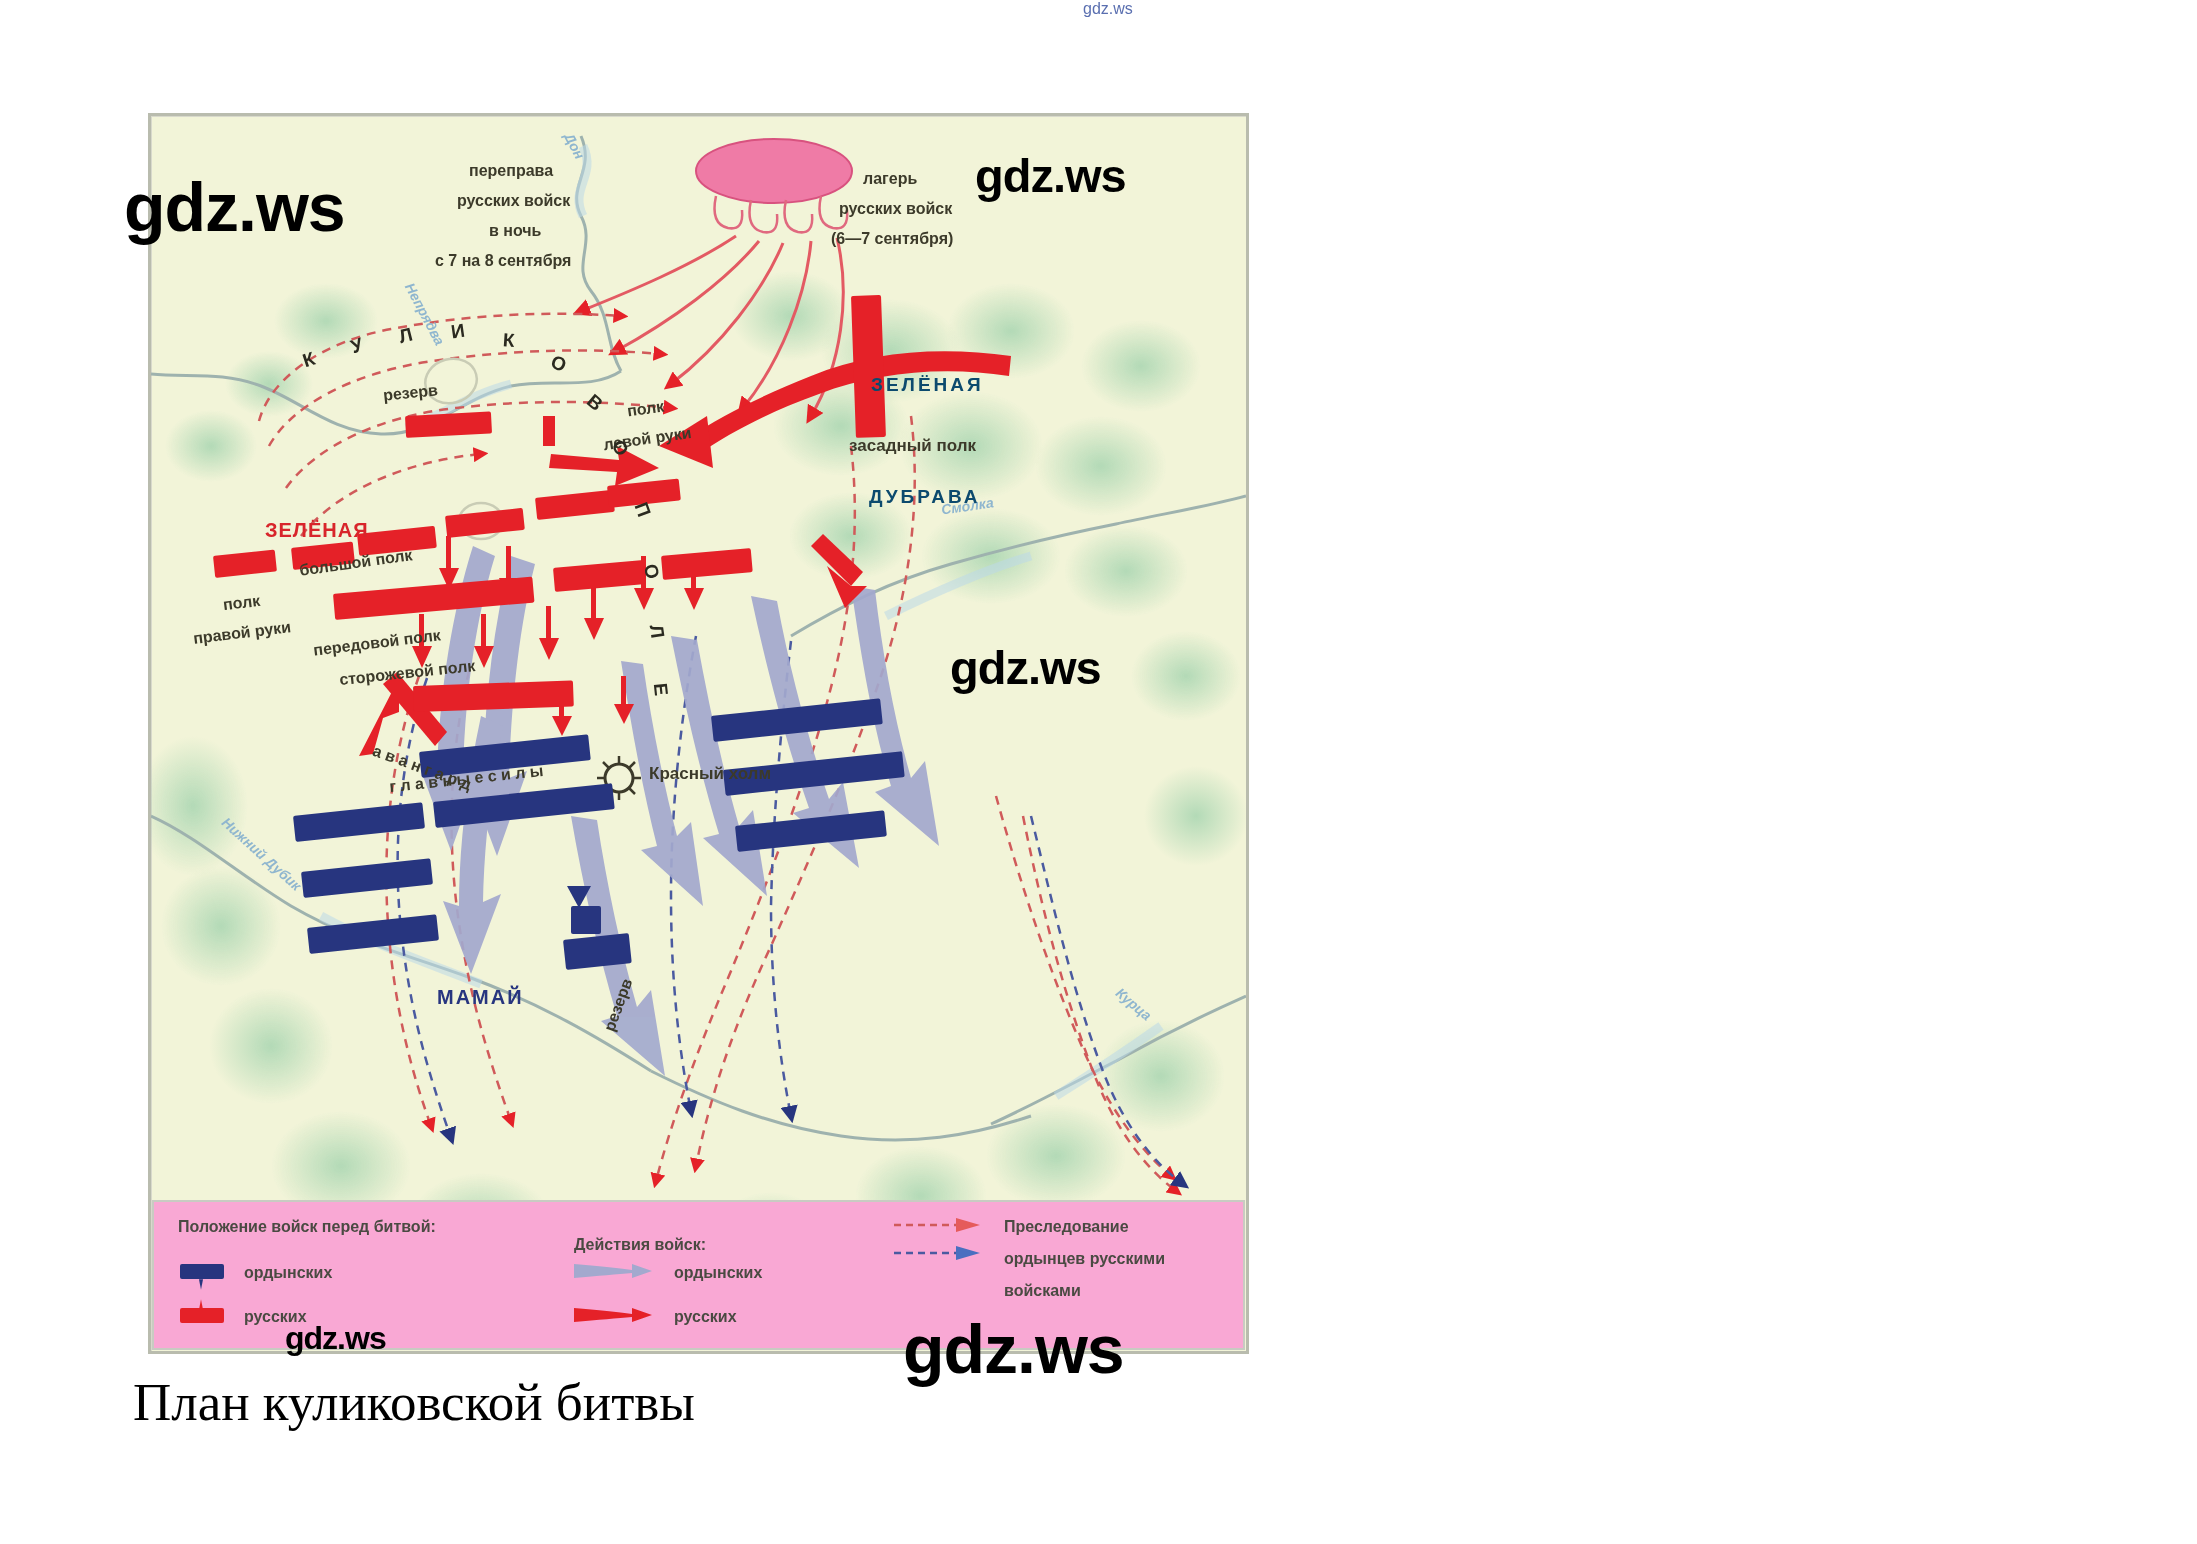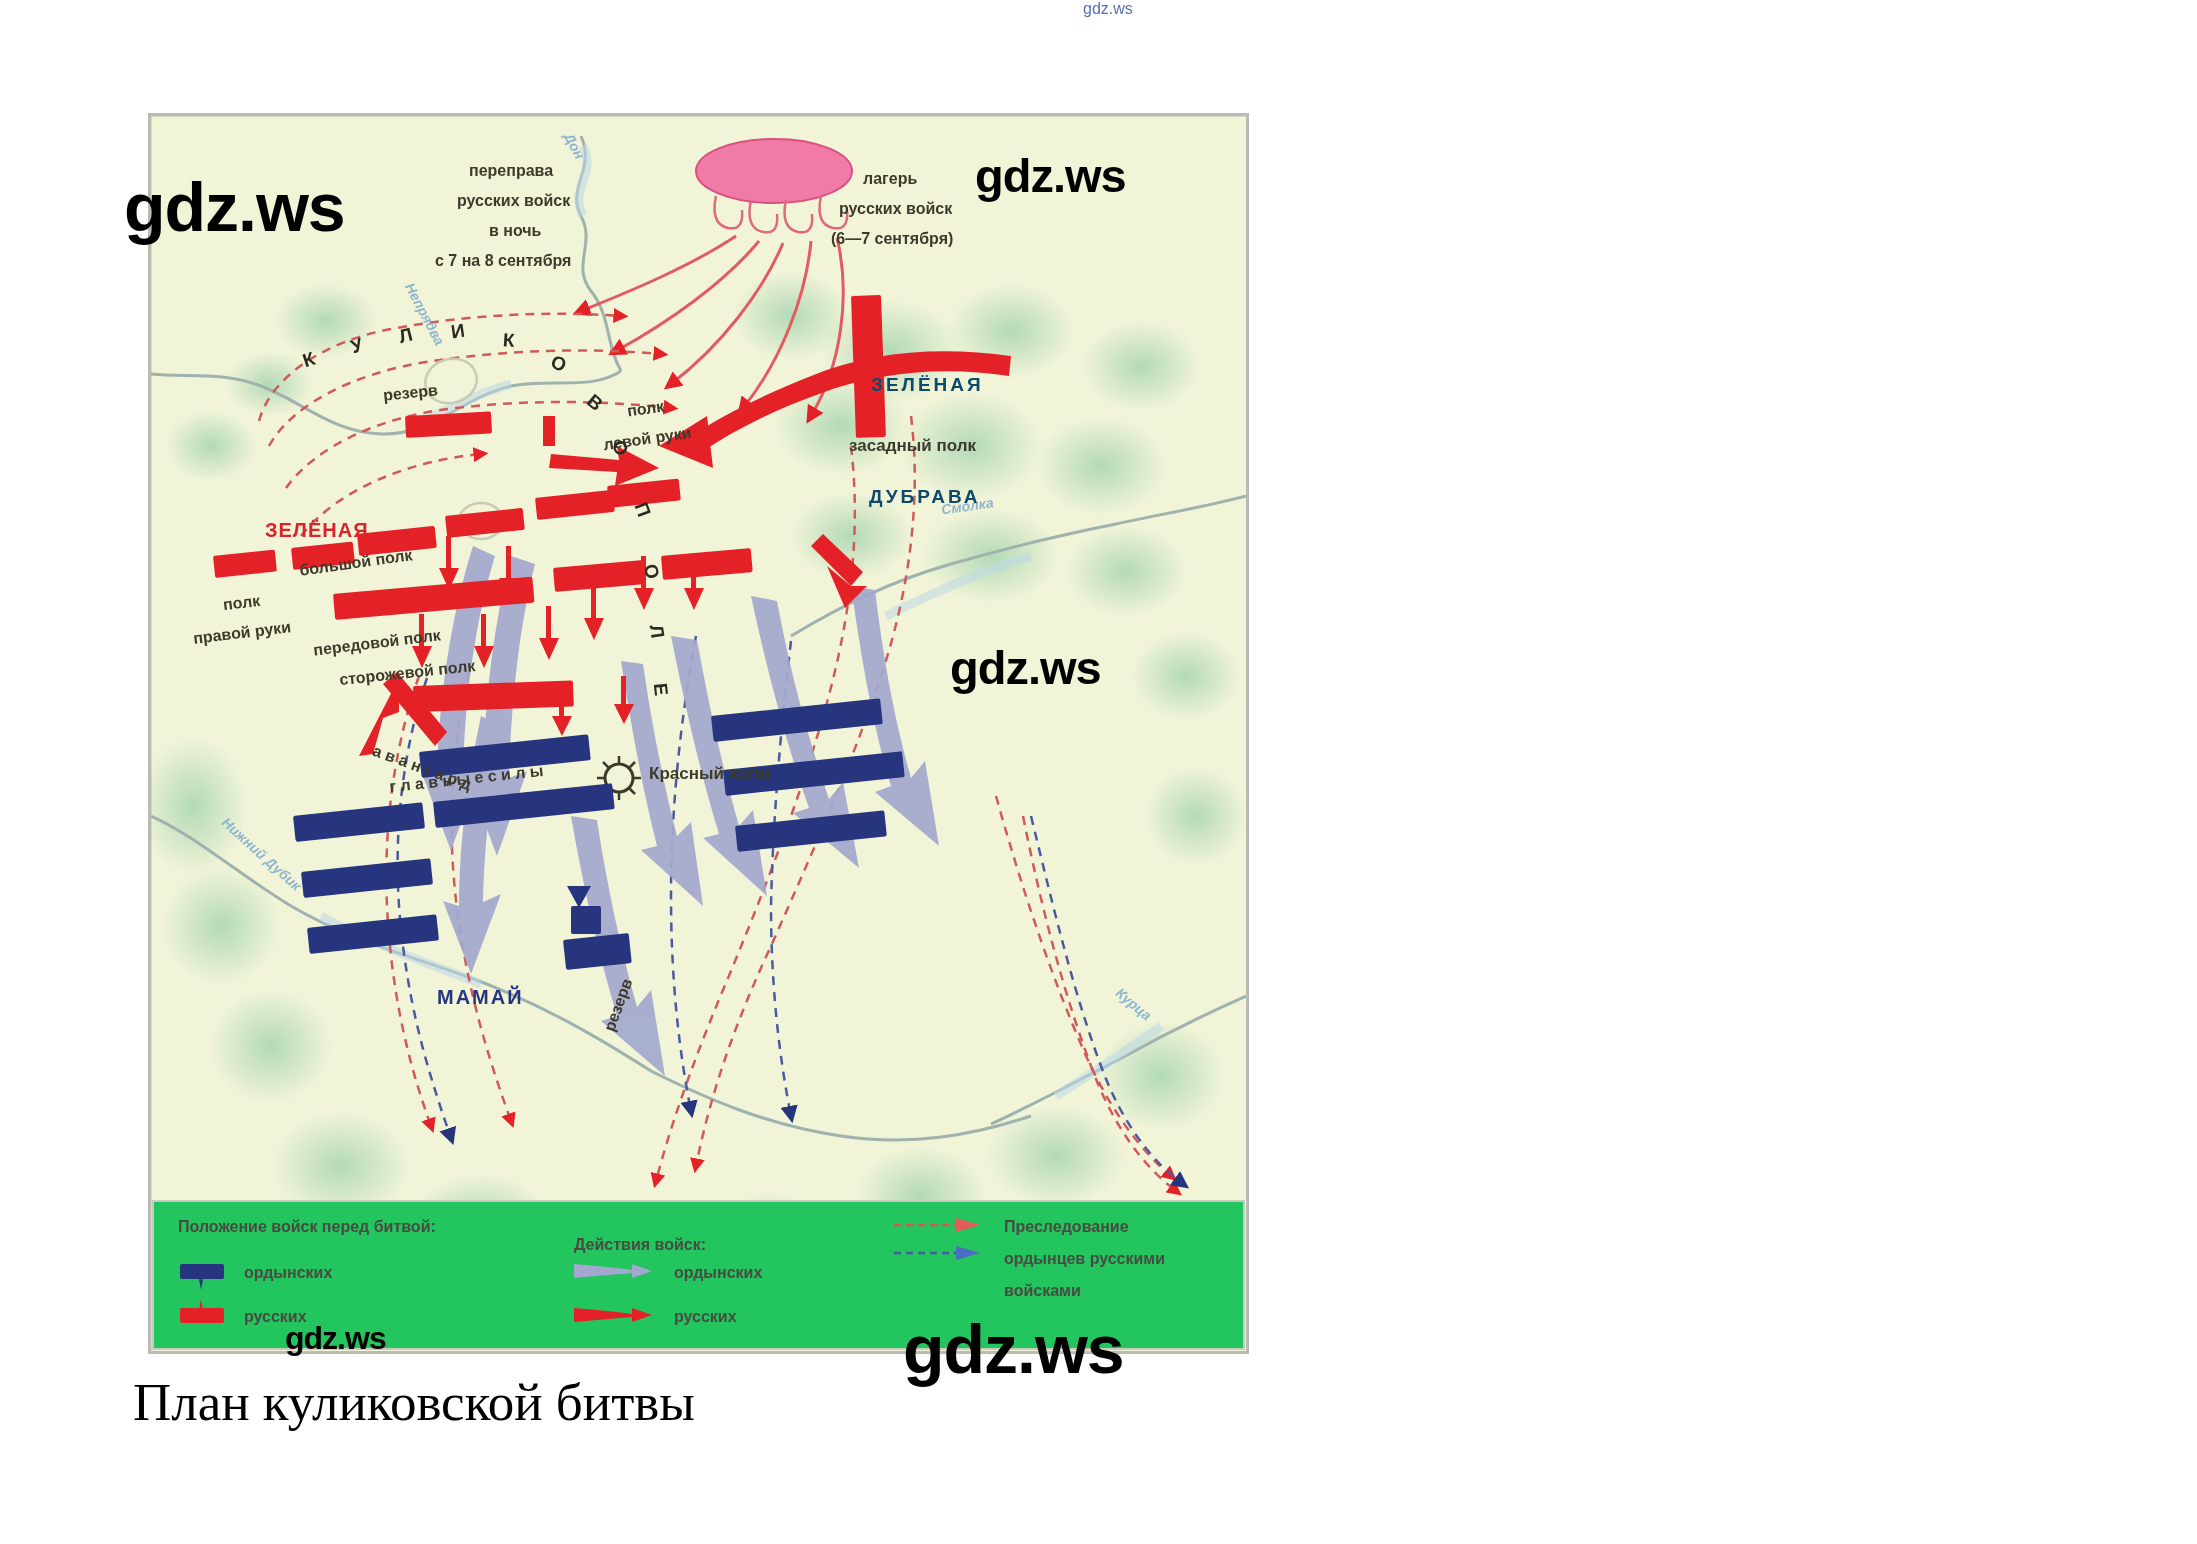--- a/index.html
+++ b/index.html
@@ -24,21 +24,21 @@
   .lbl.sm{font-size:16px;}
   .lbl.md{font-size:17px;}
   .lbl.river{color:#8fb6cf;font-weight:700;font-size:14px;font-style:italic;}
   .lbl.green{color:#0c4a6e;letter-spacing:3px;font-size:19px;}
   .lbl.red{color:#d8252b;letter-spacing:1px;font-size:20px;}
   .lbl.blue{color:#27357f;letter-spacing:2px;font-size:20px;}
   .lbl.spaced{letter-spacing:7px;font-size:19px;color:#2b2a20;}
 
   
   #legend{position:absolute;left:152px;top:1200px;width:1093px;height:150px;
-          background:#22c55e;border:2px solid #c9cbc2;box-sizing:border-box;z-index:40;}
+          background:#f9a8d4;border:2px solid #c9cbc2;box-sizing:border-box;z-index:40;}
   .lg-title{position:absolute;font-size:16px;font-weight:700;color:#4a4a42;white-space:nowrap;}
   .lg-item{position:absolute;font-size:16px;font-weight:700;color:#4a4a42;white-space:nowrap;}
   .sw-blue{position:absolute;width:44px;height:15px;background:#27357f;border-radius:2px;}
   .sw-red{position:absolute;width:44px;height:15px;background:#e52128;border-radius:2px;}
   .sw-tick{position:absolute;width:4px;height:13px;}
 
   
   #caption{position:absolute;left:133px;top:1372px;font-family:"Liberation Serif",serif;
            font-size:53px;color:#000;white-space:nowrap;z-index:50;}
 </style>

